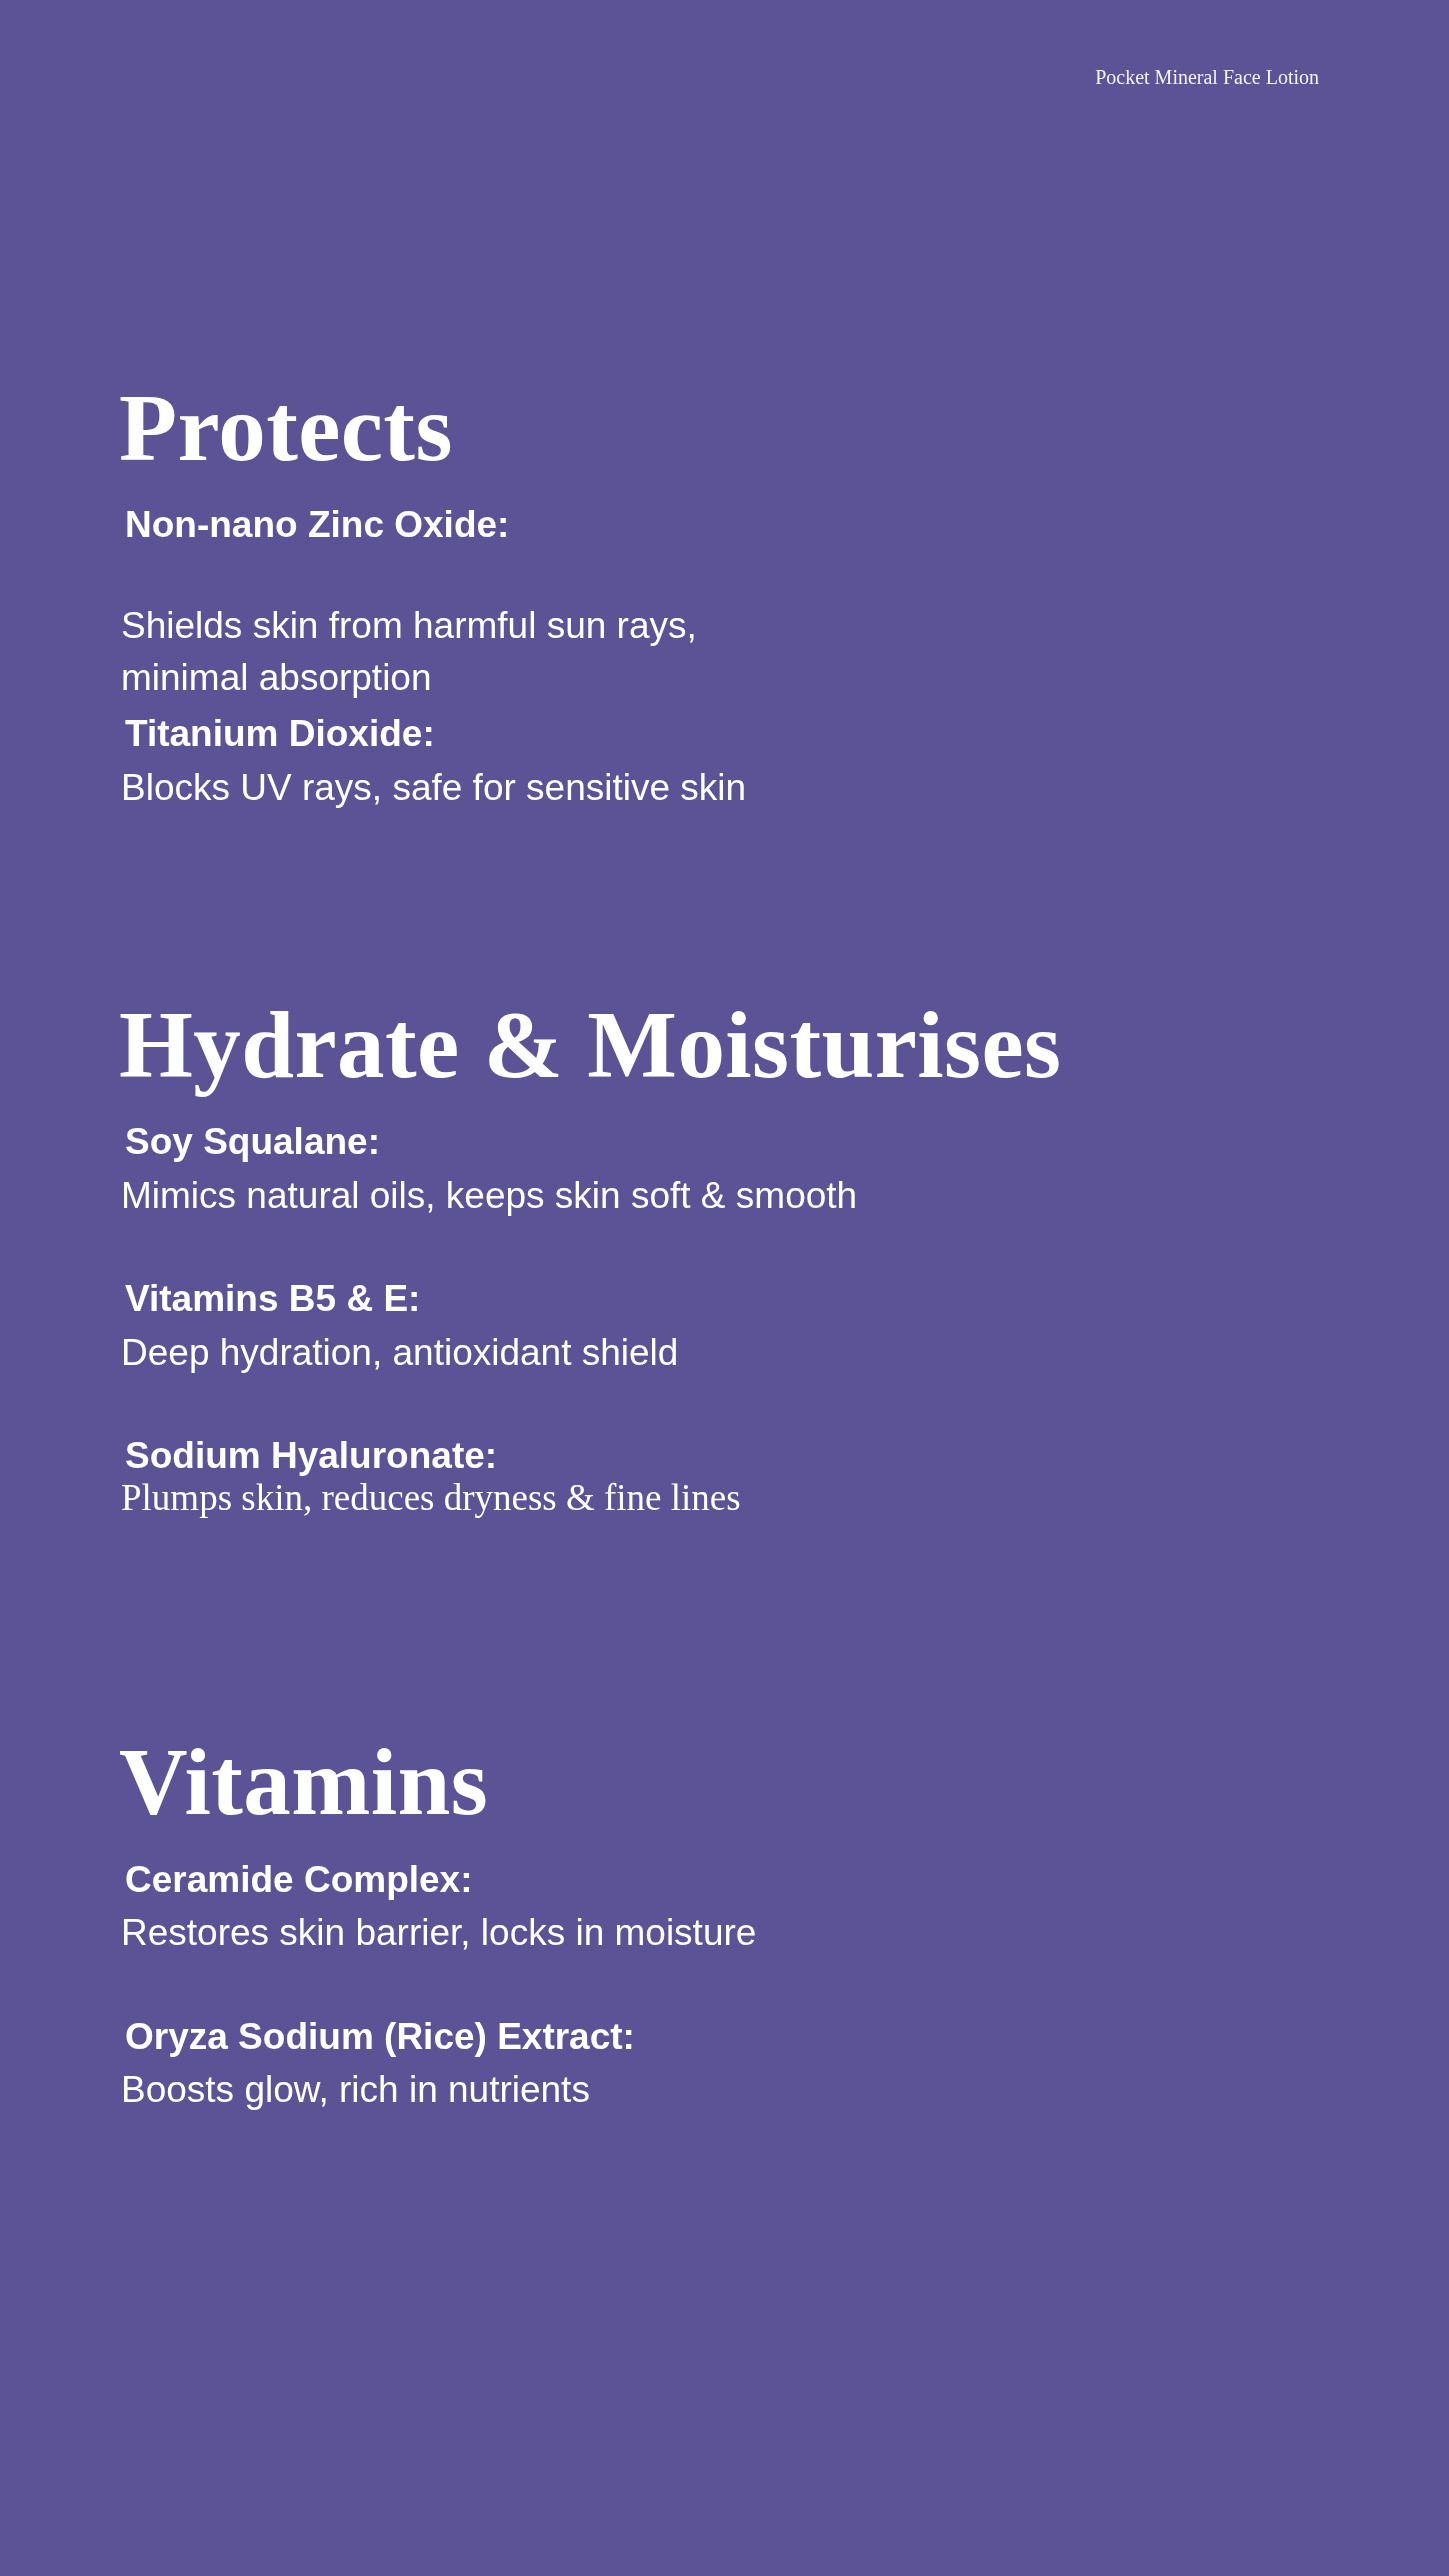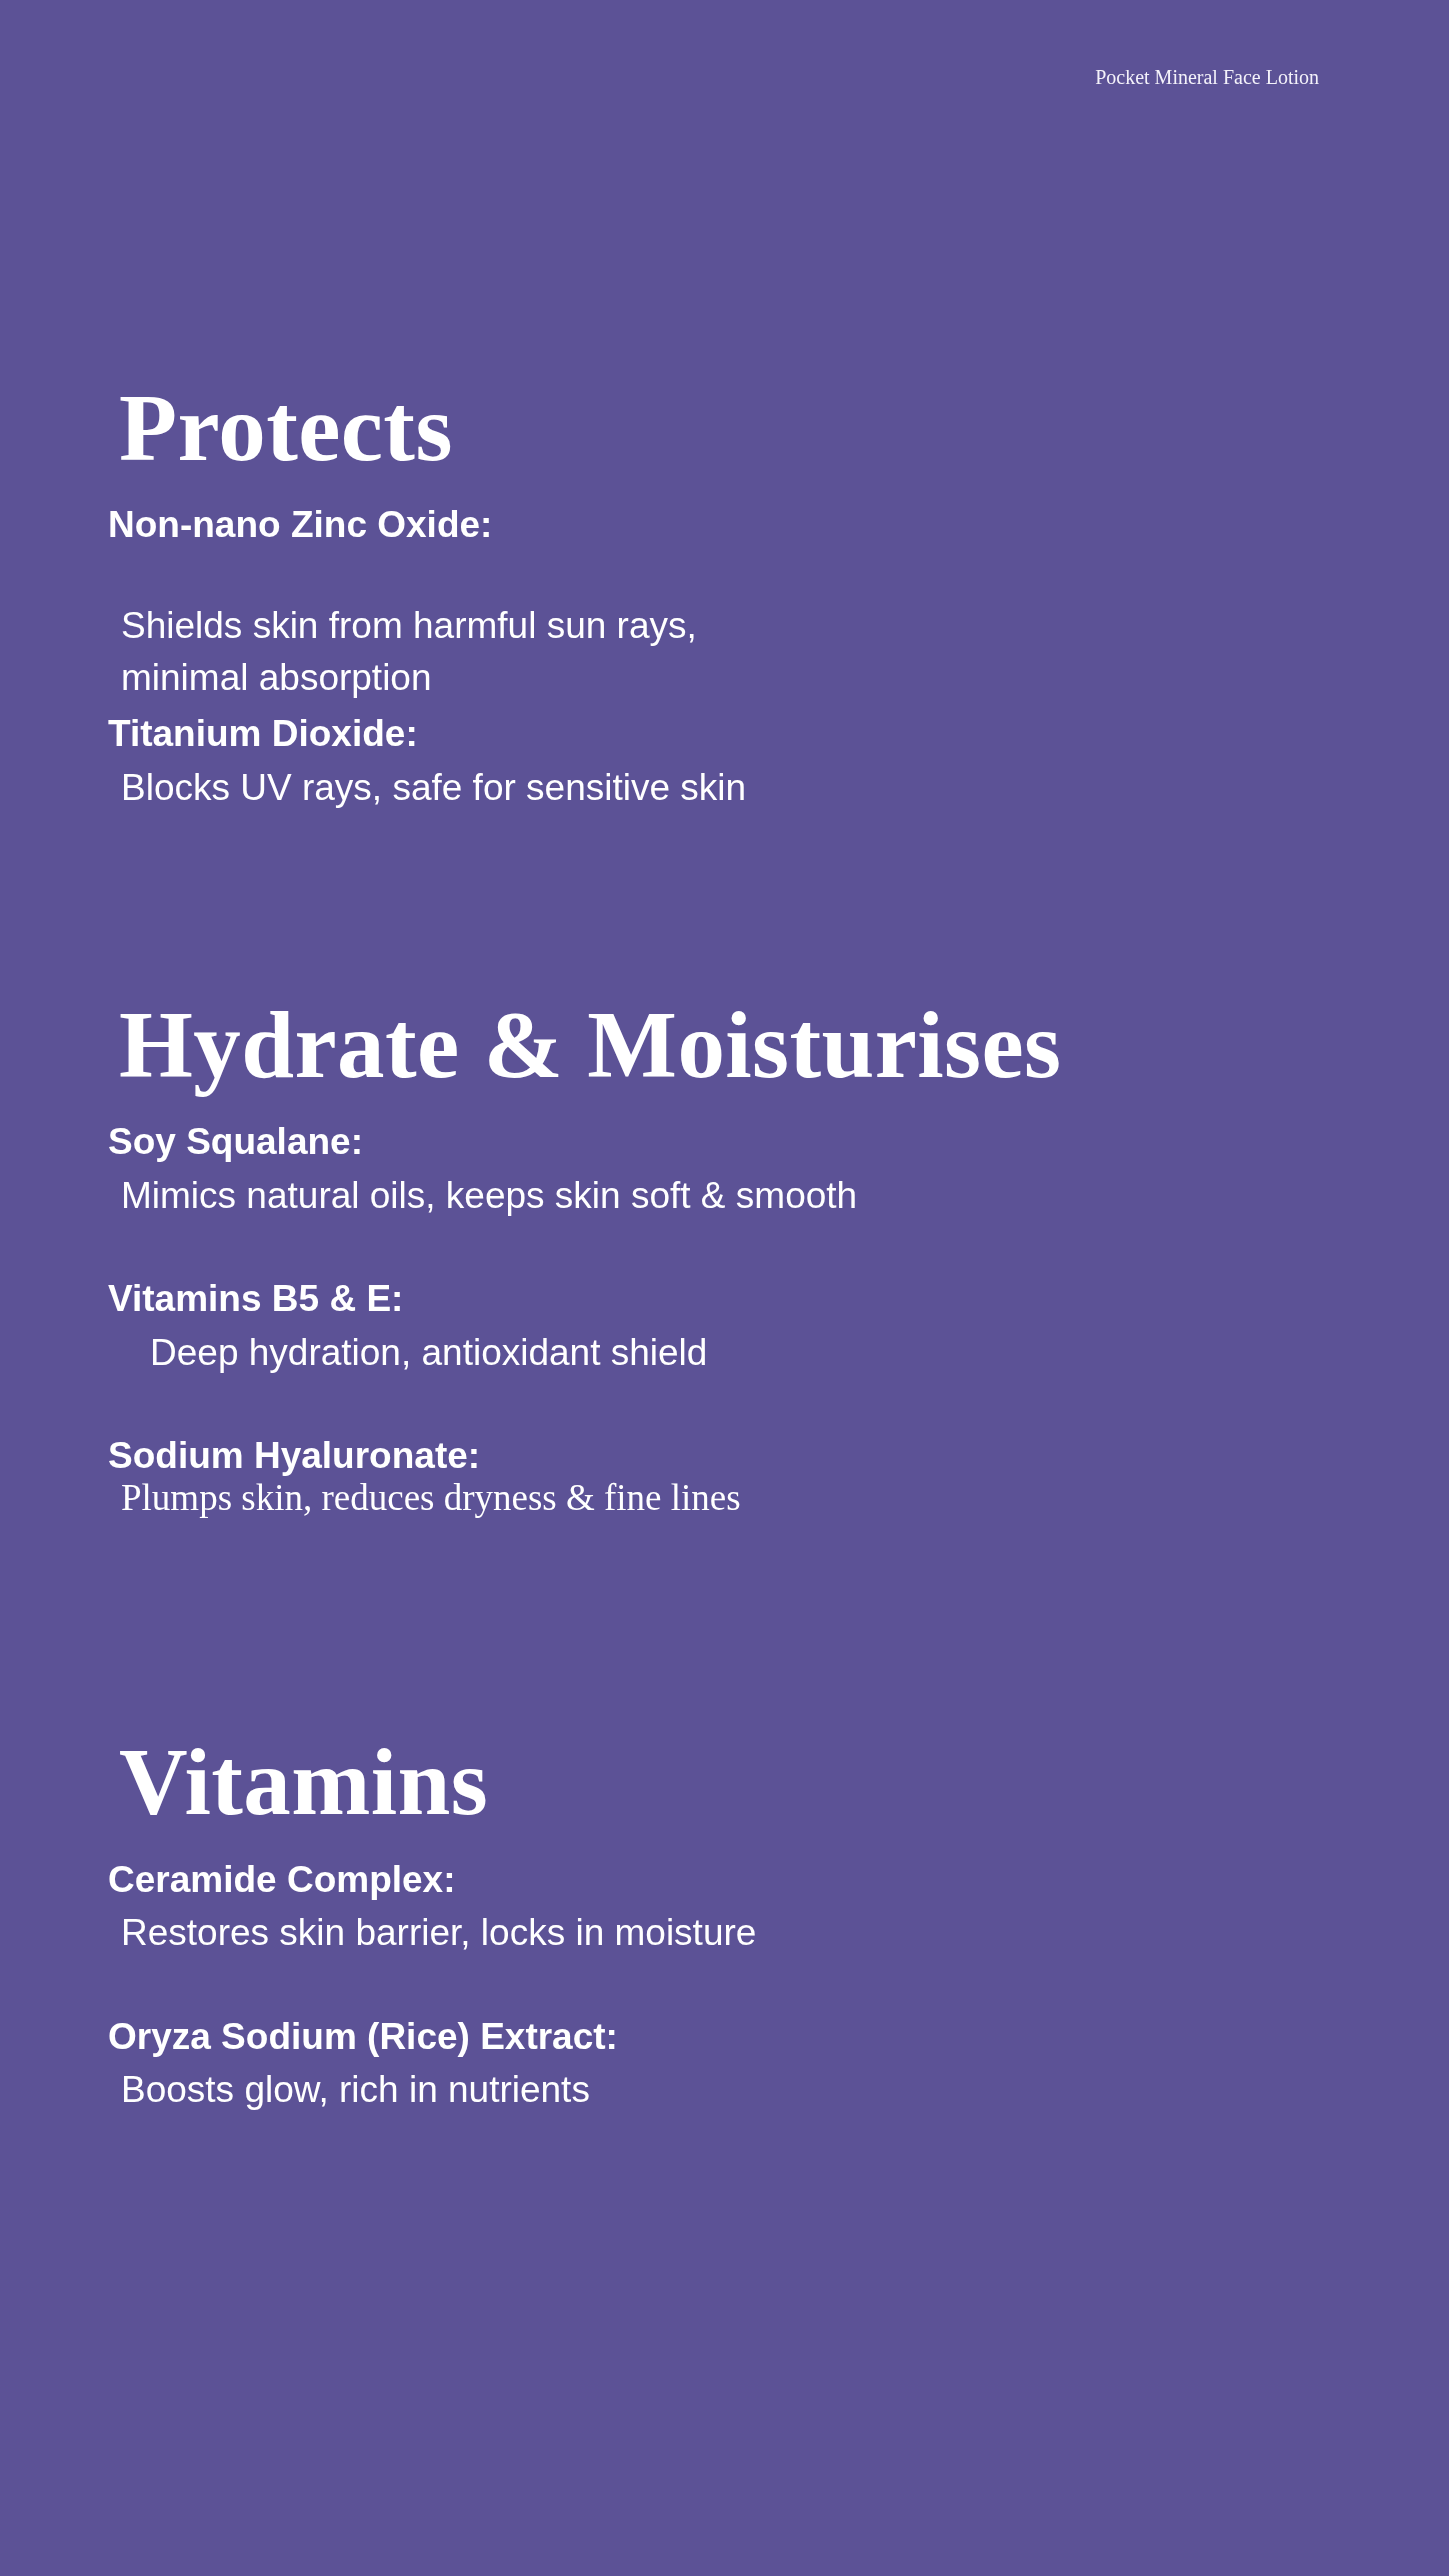--- a/index.html
+++ b/index.html
@@ -42,21 +42,21 @@
       letter-spacing: 0.4px;
     }
     .section-title {
       left: 119px;
       font-size: 95px;
       line-height: 113px;
       font-family: "Liberation Serif", "DejaVu Serif", serif;
       letter-spacing: 0.4px;
     }
     .ingredient-name {
-      left: 108px;
+      left: 125px;
       font-size: 37px;
       line-height: 48px;
       font-weight: 700;
       font-family: "Liberation Sans", "DejaVu Sans", sans-serif;
     }
     .ingredient-desc {
       left: 121px;
       font-size: 37px;
       line-height: 52px;
       font-weight: 400;
@@ -83,21 +83,21 @@
     <div class="abs ingredient-desc" style="top:762px;">Blocks UV rays, safe for sensitive skin</div>
   </section>
 
   <section>
     <h2 class="abs section-title" style="top:989px;">Hydrate &amp; Moisturises</h2>
 
     <div class="abs ingredient-name" style="top:1118px;">Soy Squalane:</div>
     <div class="abs ingredient-desc" style="top:1170px;">Mimics natural oils, keeps skin soft &amp; smooth</div>
 
     <div class="abs ingredient-name" style="top:1275px;">Vitamins B5 &amp; E:</div>
-    <div class="abs ingredient-desc" style="top:1327px;margin-left:29px;">Deep hydration, antioxidant shield</div>
+    <div class="abs ingredient-desc" style="top:1327px;">Deep hydration, antioxidant shield</div>
 
     <div class="abs ingredient-name" style="top:1432px;">Sodium Hyaluronate:</div>
     <div class="abs ingredient-desc" style="top:1472px;font-family:Liberation Serif, serif;">Plumps skin, reduces dryness &amp; fine lines</div>
   </section>
 
   <section>
     <h2 class="abs section-title" style="top:1726px;">Vitamins</h2>
 
     <div class="abs ingredient-name" style="top:1856px;">Ceramide Complex:</div>
     <div class="abs ingredient-desc" style="top:1907px;">Restores skin barrier, locks in moisture</div>

